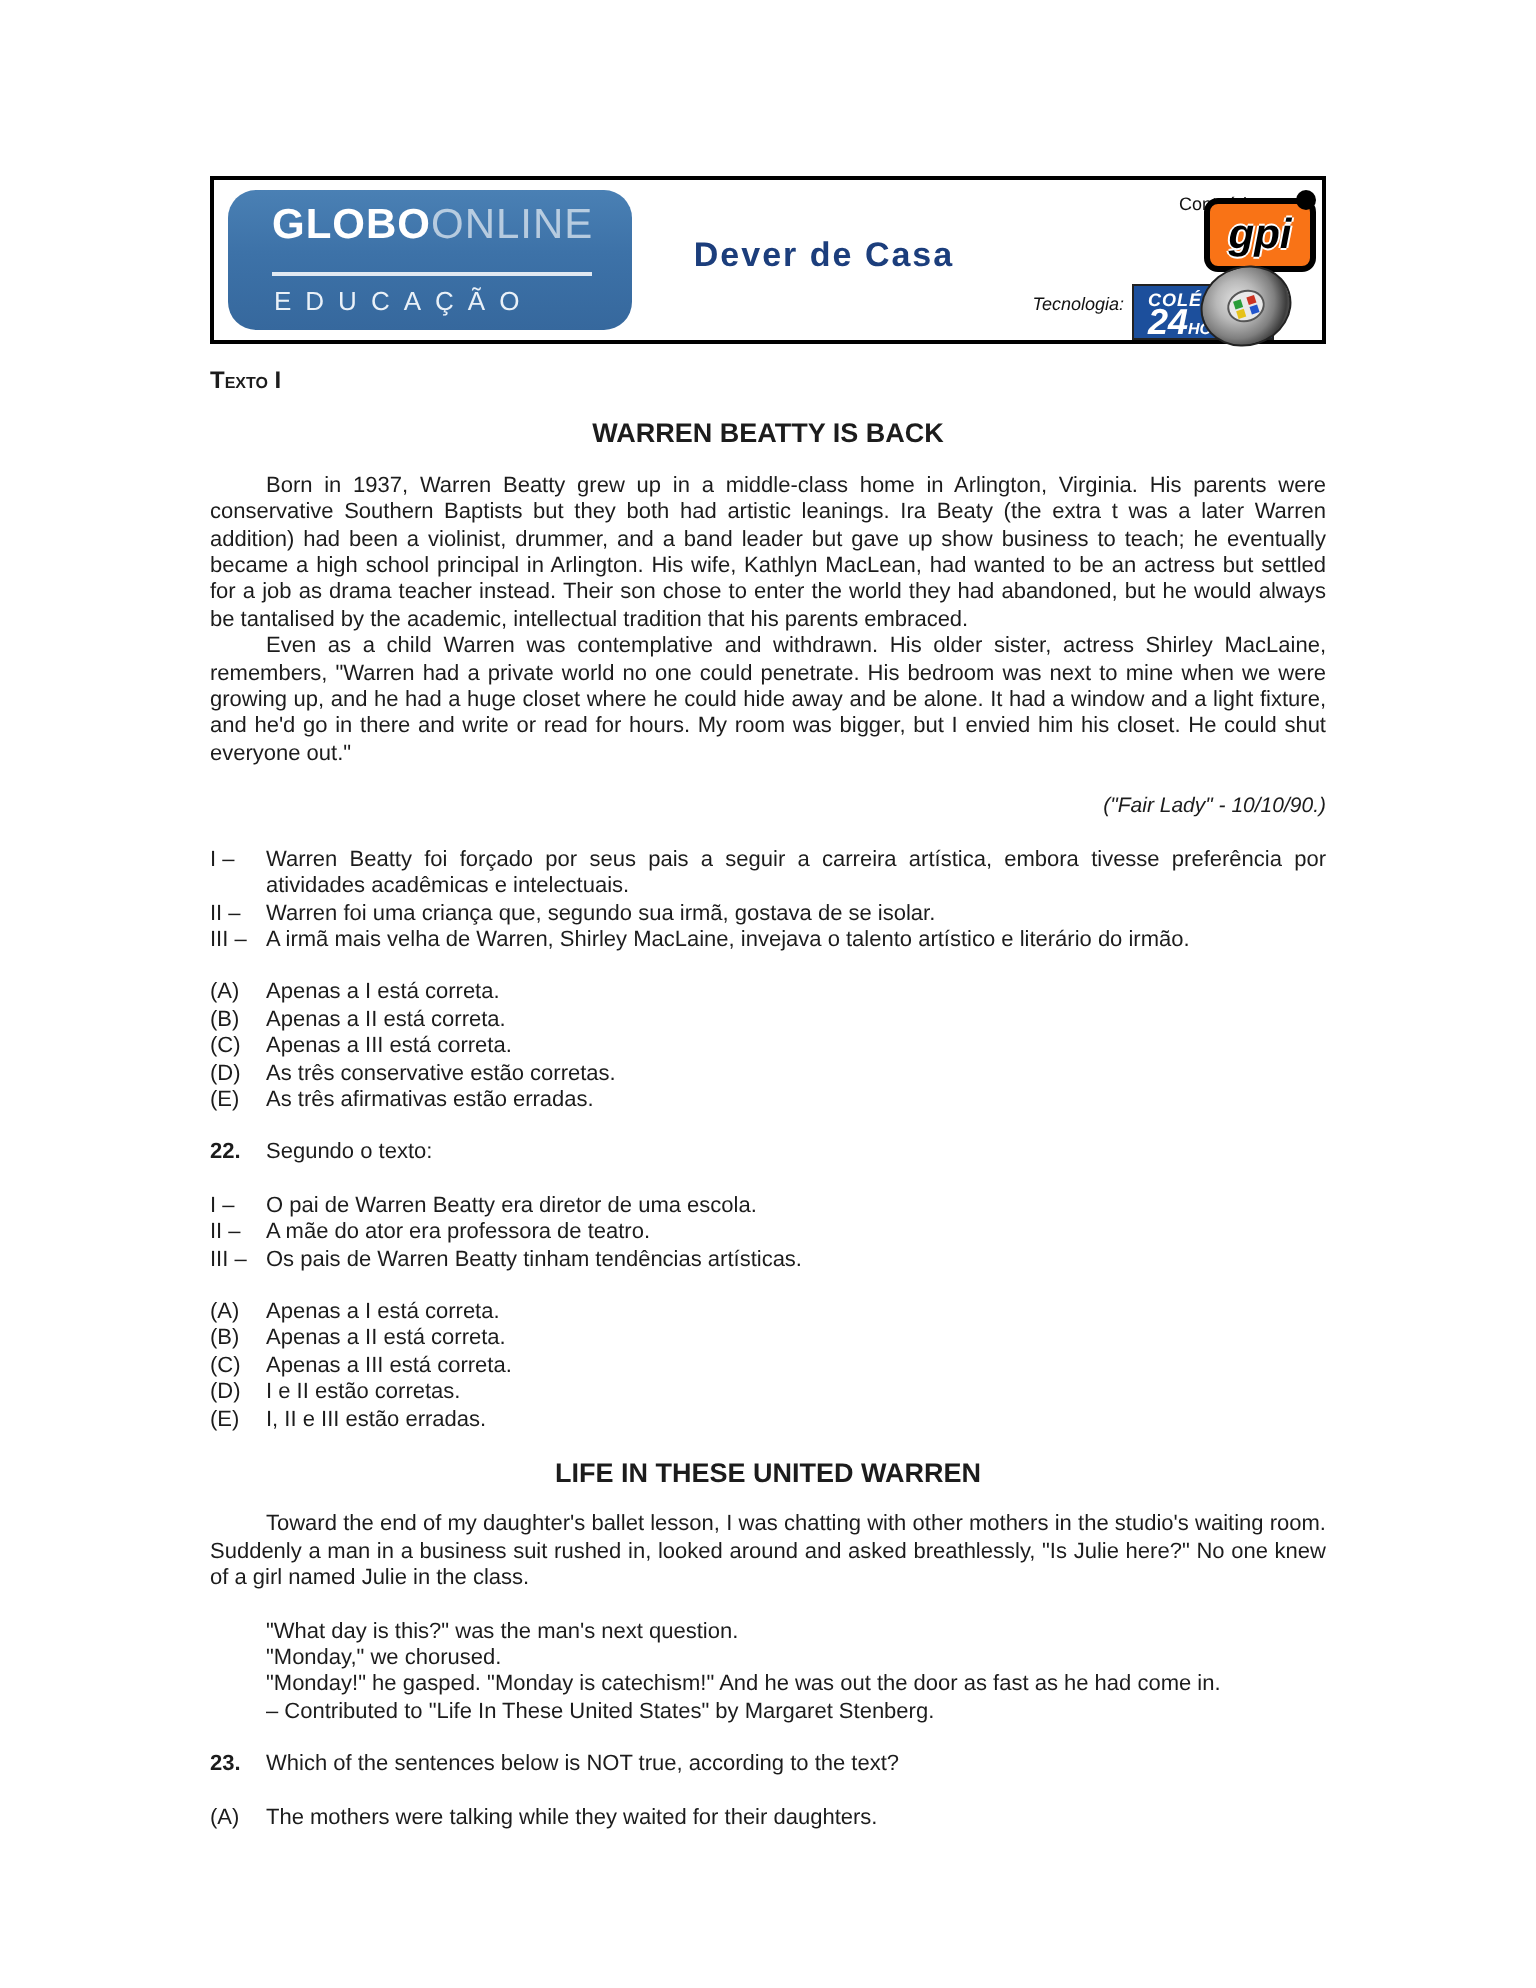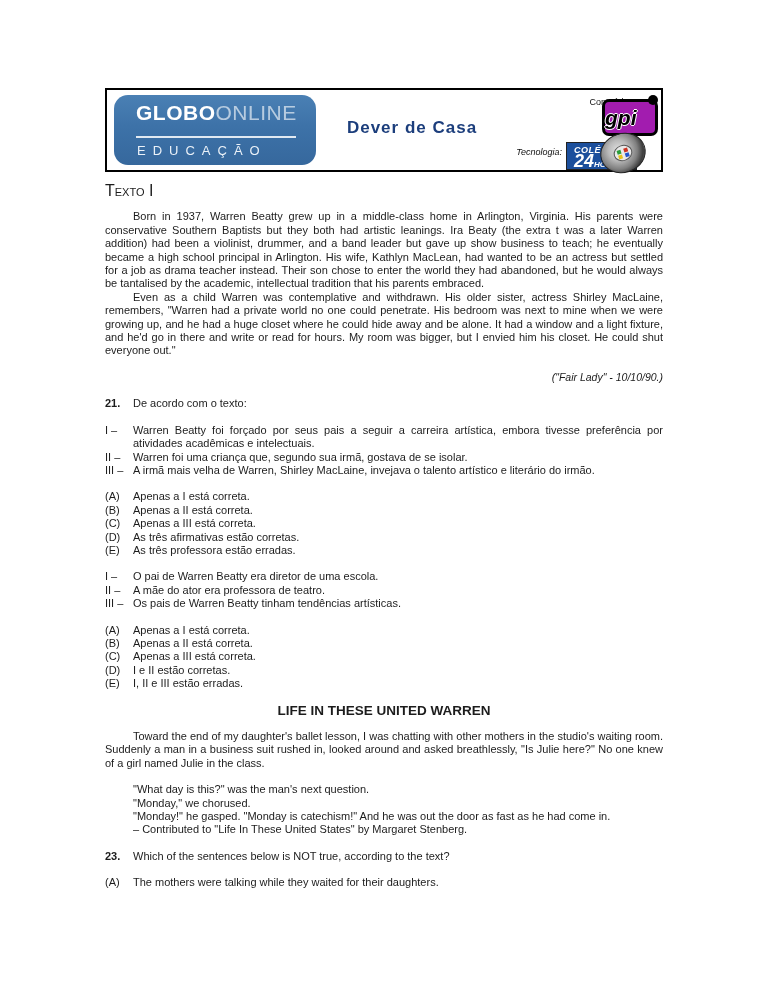--- a/index.html
+++ b/index.html
@@ -45,24 +45,24 @@
     font-size: 17px; font-weight: bold; color: #1c3e7c; letter-spacing: 1px;
     white-space: nowrap;
   }
   .conteudo-label {
     position: absolute; right: 30px; top: 6px;
     font-size: 9px; color: #111;
   }
   .gpi-box {
     position: absolute; right: 3px; top: 9px;
     width: 56px; height: 37px;
-    background: #a21caf;
+    background: #f97316;
     border: 3px solid #000;
     border-radius: 7px;
-    display: flex; align-items: center; 
+    display: flex; align-items: center; justify-content: center;
   }
   .gpi-text {
     font-weight: bold; font-size: 21px; color: #000; line-height: 1;
     font-style: italic;
     text-shadow: -1px 0 #fff, 1px 0 #fff, 0 -1px #fff, 0 1px #fff;
   }
   .gpi-dot {
     position: absolute; top: -7px; right: -3px;
     width: 10px; height: 10px; border-radius: 50%; background: #000;
   }
@@ -98,22 +98,22 @@
   }
   .dot { position: absolute; width: 4px; height: 4px; }
   .dot-green  { background: #2a9d3a; left: 3px;  top: 3px; }
   .dot-red    { background: #cc3322; left: 10px; top: 3px; }
   .dot-yellow { background: #e6c219; left: 3px;  top: 8px; }
   .dot-blue   { background: #2255cc; left: 10px; top: 8px; }
 
   
   .subject { margin-top: 12px; text-align: center; font-weight: bold; }
   .texto-label {
-    margin-top: 12px; font-weight: normal;
-    font-variant: small-caps; font-size: 16px;
+    margin-top: 12px; font-weight: bold;
+    font-variant: small-caps; font-size: 12px;
   }
   .doc-title {
     margin: 13px 0 0 0; text-align: center;
     font-weight: bold; font-size: 13.5px;
   }
   .text-body { margin-top: 13px; }
   .para { margin: 0; text-align: justify; text-indent: 28px; }
   .source { margin-top: 13px; text-align: right; font-style: italic; font-size: 10.5px; }
 
   .question { margin-top: 13px; }
@@ -163,31 +163,28 @@
           <span class="dot dot-red"></span>
           <span class="dot dot-yellow"></span>
           <span class="dot dot-blue"></span>
         </div>
       </div>
     </div>
   </div>
 
 
   <div class="texto-label">Texto I</div>
+  <div class="doc-title">WARREN BEATTY IS BACK</div>
   <div class="text-body">
     <p class="para">Born in 1937, Warren Beatty grew up in a middle-class home in Arlington, Virginia. His parents were conservative Southern Baptists but they both had artistic leanings. Ira Beaty (the extra t was a later Warren addition) had been a violinist, drummer, and a band leader but gave up show business to teach; he eventually became a high school principal in Arlington. His wife, Kathlyn MacLean, had wanted to be an actress but settled for a job as drama teacher instead. Their son chose to enter the world they had abandoned, but he would always be tantalised by the academic, intellectual tradition that his parents embraced.</p>
     <p class="para">Even as a child Warren was contemplative and withdrawn. His older sister, actress Shirley MacLaine, remembers, "Warren had a private world no one could penetrate. His bedroom was next to mine when we were growing up, and he had a huge closet where he could hide away and be alone. It had a window and a light fixture, and he'd go in there and write or read for hours. My room was bigger, but I envied him his closet. He could shut everyone out."</p>
   </div>
   <div class="source">("Fair Lady" - 10/10/90.)</div>
 
   <div class="question">
-    <div class="q-stem">
-      <span class="q-num">21.</span>
-      <span class="q-stem-text">De acordo com o texto:</span>
-    </div>
     <div class="rows">
       <div class="row">
         <span class="row-label">I –</span>
         <span class="row-text">Warren Beatty foi forçado por seus pais a seguir a carreira artística, embora tivesse preferência por atividades acadêmicas e intelectuais.</span>
       </div>
       <div class="row">
         <span class="row-label">II –</span>
         <span class="row-text">Warren foi uma criança que, segundo sua irmã, gostava de se isolar.</span>
       </div>
       <div class="row">
@@ -203,30 +200,34 @@
       <div class="row">
         <span class="row-label">(B)</span>
         <span class="row-text">Apenas a II está correta.</span>
       </div>
       <div class="row">
         <span class="row-label">(C)</span>
         <span class="row-text">Apenas a III está correta.</span>
       </div>
       <div class="row">
         <span class="row-label">(D)</span>
-        <span class="row-text">As três afirmativas estão corretas.</span>
+        <span class="row-text">As três conservative estão corretas.</span>
       </div>
       <div class="row">
         <span class="row-label">(E)</span>
-        <span class="row-text">As três professora estão erradas.</span>
+        <span class="row-text">As três afirmativas estão erradas.</span>
       </div>
     </div>
   </div>
 
   <div class="question">
+    <div class="q-stem">
+      <span class="q-num">22.</span>
+      <span class="q-stem-text">Segundo o texto:</span>
+    </div>
     <div class="rows">
       <div class="row">
         <span class="row-label">I –</span>
         <span class="row-text">O pai de Warren Beatty era diretor de uma escola.</span>
       </div>
       <div class="row">
         <span class="row-label">II –</span>
         <span class="row-text">A mãe do ator era professora de teatro.</span>
       </div>
       <div class="row">

